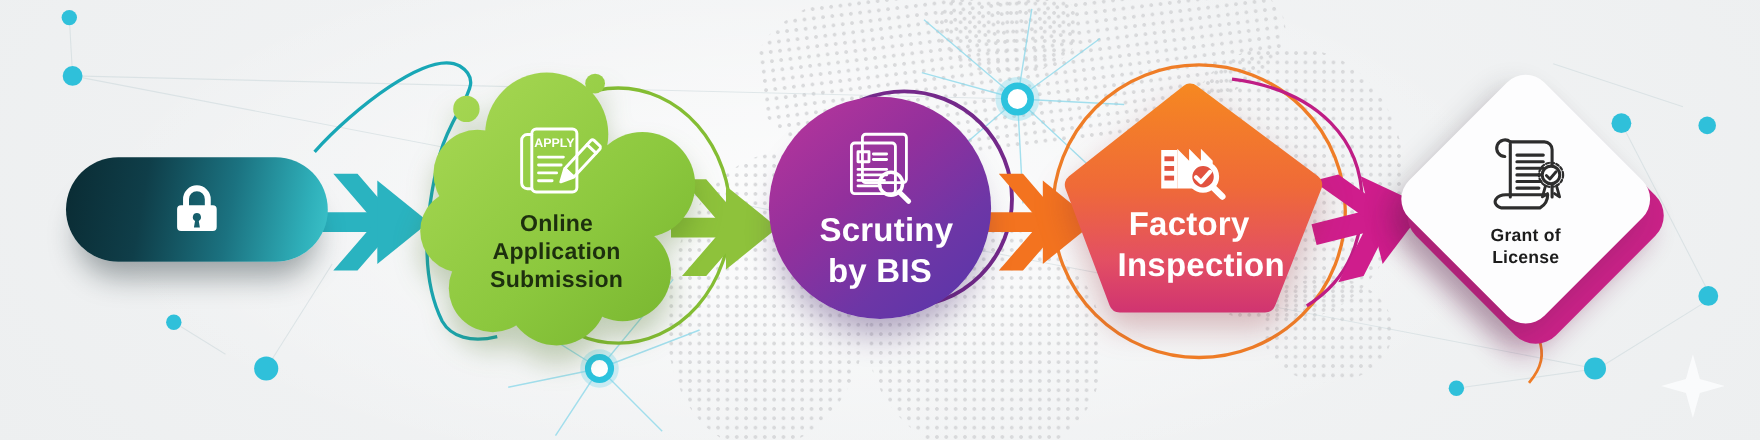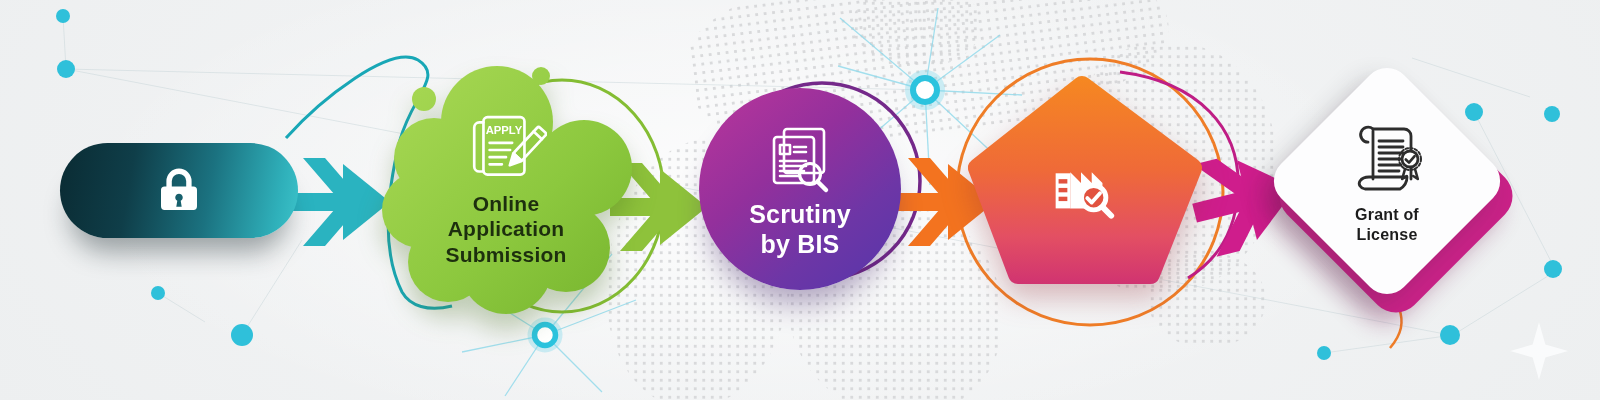--- a/index.html
+++ b/index.html
@@ -34,21 +34,21 @@
     display:flex;align-items:center;justify-content:center;
   }
   .circle{
     position:absolute;left:699px;top:88px;width:202px;height:202px;border-radius:50%;
     background:linear-gradient(140deg,#b5359b 6%,#93309c 40%,#6d36a6 70%,#5836aa 96%);
     box-shadow:0 22px 28px -8px rgba(60,30,100,.38);
   }
   .overlay{position:absolute;display:flex;flex-direction:column;align-items:center;justify-content:center;text-align:center;}
   .lbl{font-weight:700;letter-spacing:.2px;}
   .lbl.dark{color:#1d2f0e;font-size:21px;line-height:1.22;width:140px;}
-  .lbl.white{color:#ffffff;font-size:25px;line-height:1.22;}
+  .lbl.white{color:#ffffff;font-size:30px;line-height:1.22;}
   .lbl.black{color:#1c1c1c;font-size:16px;line-height:1.22;width:120px;font-weight:800;}
 
   .cloud-wrap{position:absolute;left:368px;top:48px;width:276px;height:280px;}
   .cloud-wrap > svg{filter:drop-shadow(0 16px 12px rgba(70,110,30,.30));}
   .pent-wrap{position:absolute;left:950px;top:62px;width:262px;height:232px;}
   .pent-wrap > svg{filter:drop-shadow(0 14px 14px rgba(150,50,60,.32));}
 
   .diamond-back{
     position:absolute;left:1306px;top:106px;width:180px;height:180px;border-radius:26px;
     transform:rotate(45deg);background:#c92287;
@@ -240,20 +240,21 @@
         <g fill="#e2523f">
           <rect x="17" y="34" width="9" height="4.5"></rect>
           <rect x="17" y="43" width="9" height="4.5"></rect>
           <rect x="17" y="52" width="9" height="4.5"></rect>
         </g>
         <path fill="#ffffff" d="M29 64 V27 l11 11 V27 l11 11 V27 l11 11 v26 z"></path>
         <circle cx="53" cy="53" r="12.5" fill="#e2523f" stroke="#ffffff" stroke-width="5"></circle>
         <path d="M46.5 53.5 l4.5 4.5 8.5 -9.5" stroke="#ffffff" stroke-width="4" fill="none" stroke-linecap="round" stroke-linejoin="round"></path>
         <path d="M62 62.5 L71 71.5" stroke="#ffffff" stroke-width="6" stroke-linecap="round"></path>
       </svg>
+      <div class="lbl white" style="width:130px;">Factory Inspection</div>
     </div>
   </div>
 
   <div class="diamond-back"></div>
   <div class="diamond-front"></div>
   <div class="overlay" style="left:1300px;top:94px;width:174px;height:174px;">
     <svg width="88" height="88" viewBox="0 0 88 88">
       <g stroke="#2d2d2d" stroke-width="2.8" fill="none" stroke-linecap="round" stroke-linejoin="round">
         <path d="M30 12 H61 a7 7 0 0 1 7 7 V62"></path>
         <path d="M30 12 a7.5 7.5 0 1 0 -5 13.2"></path>

